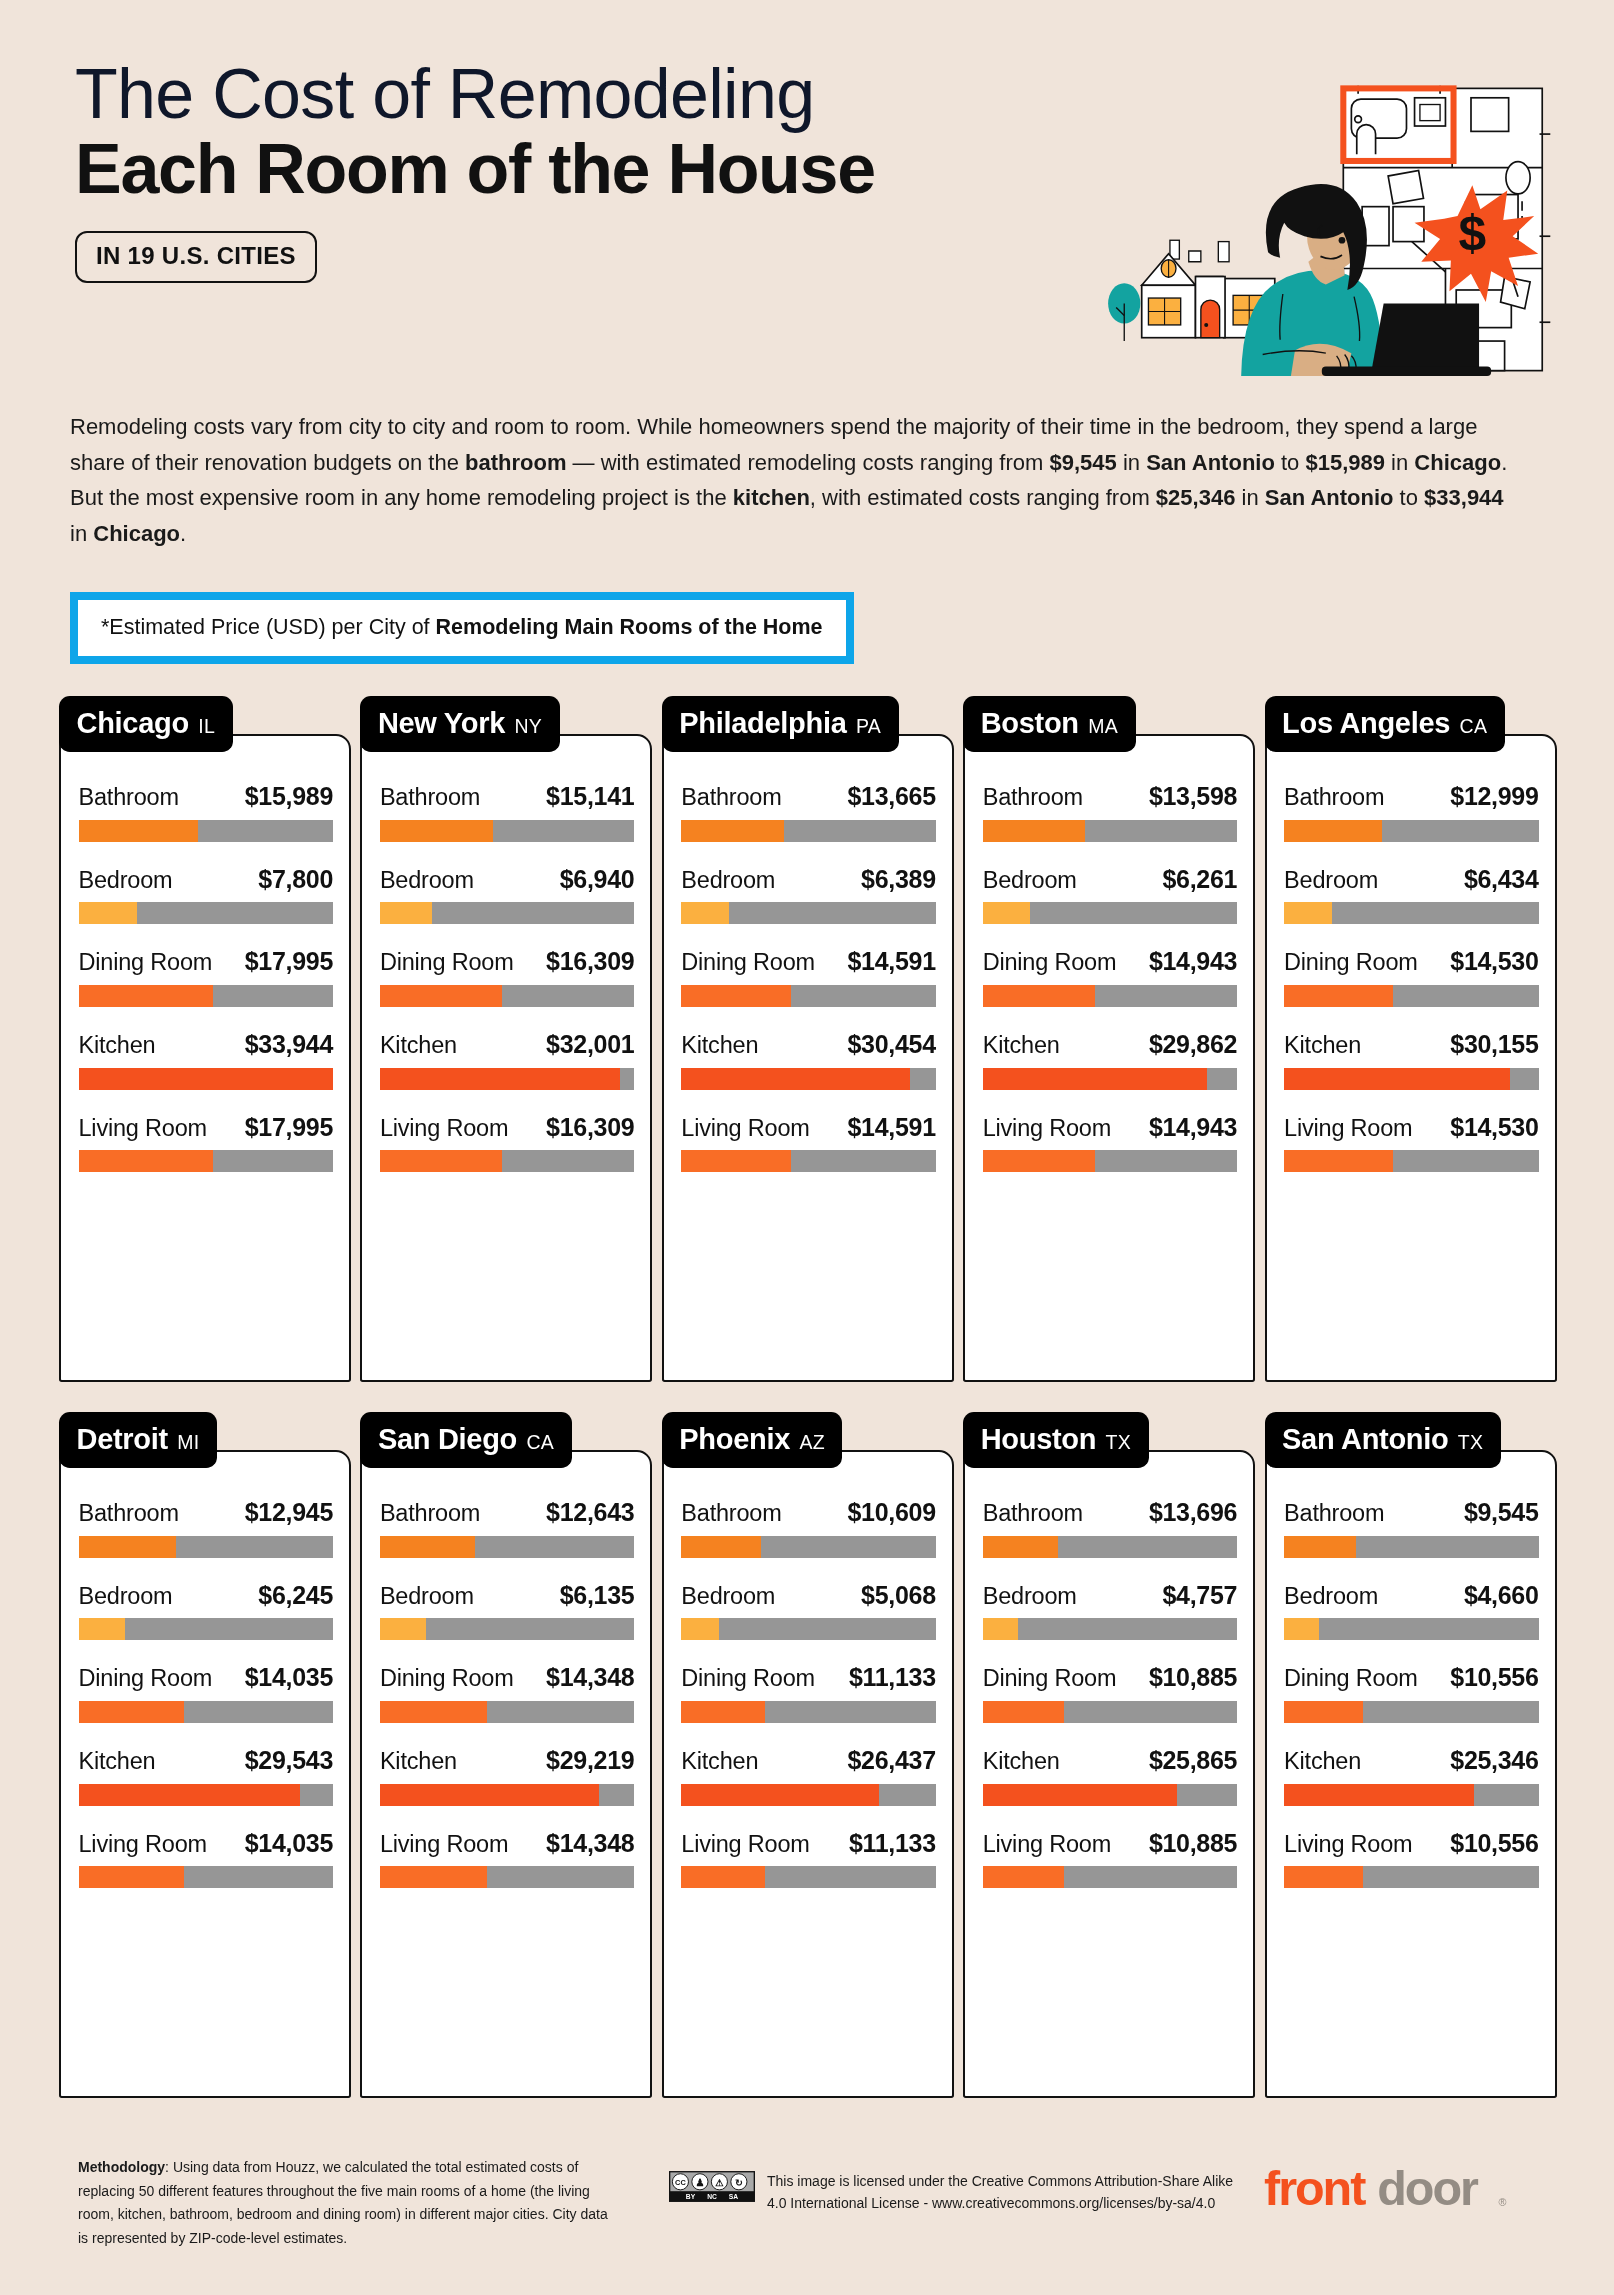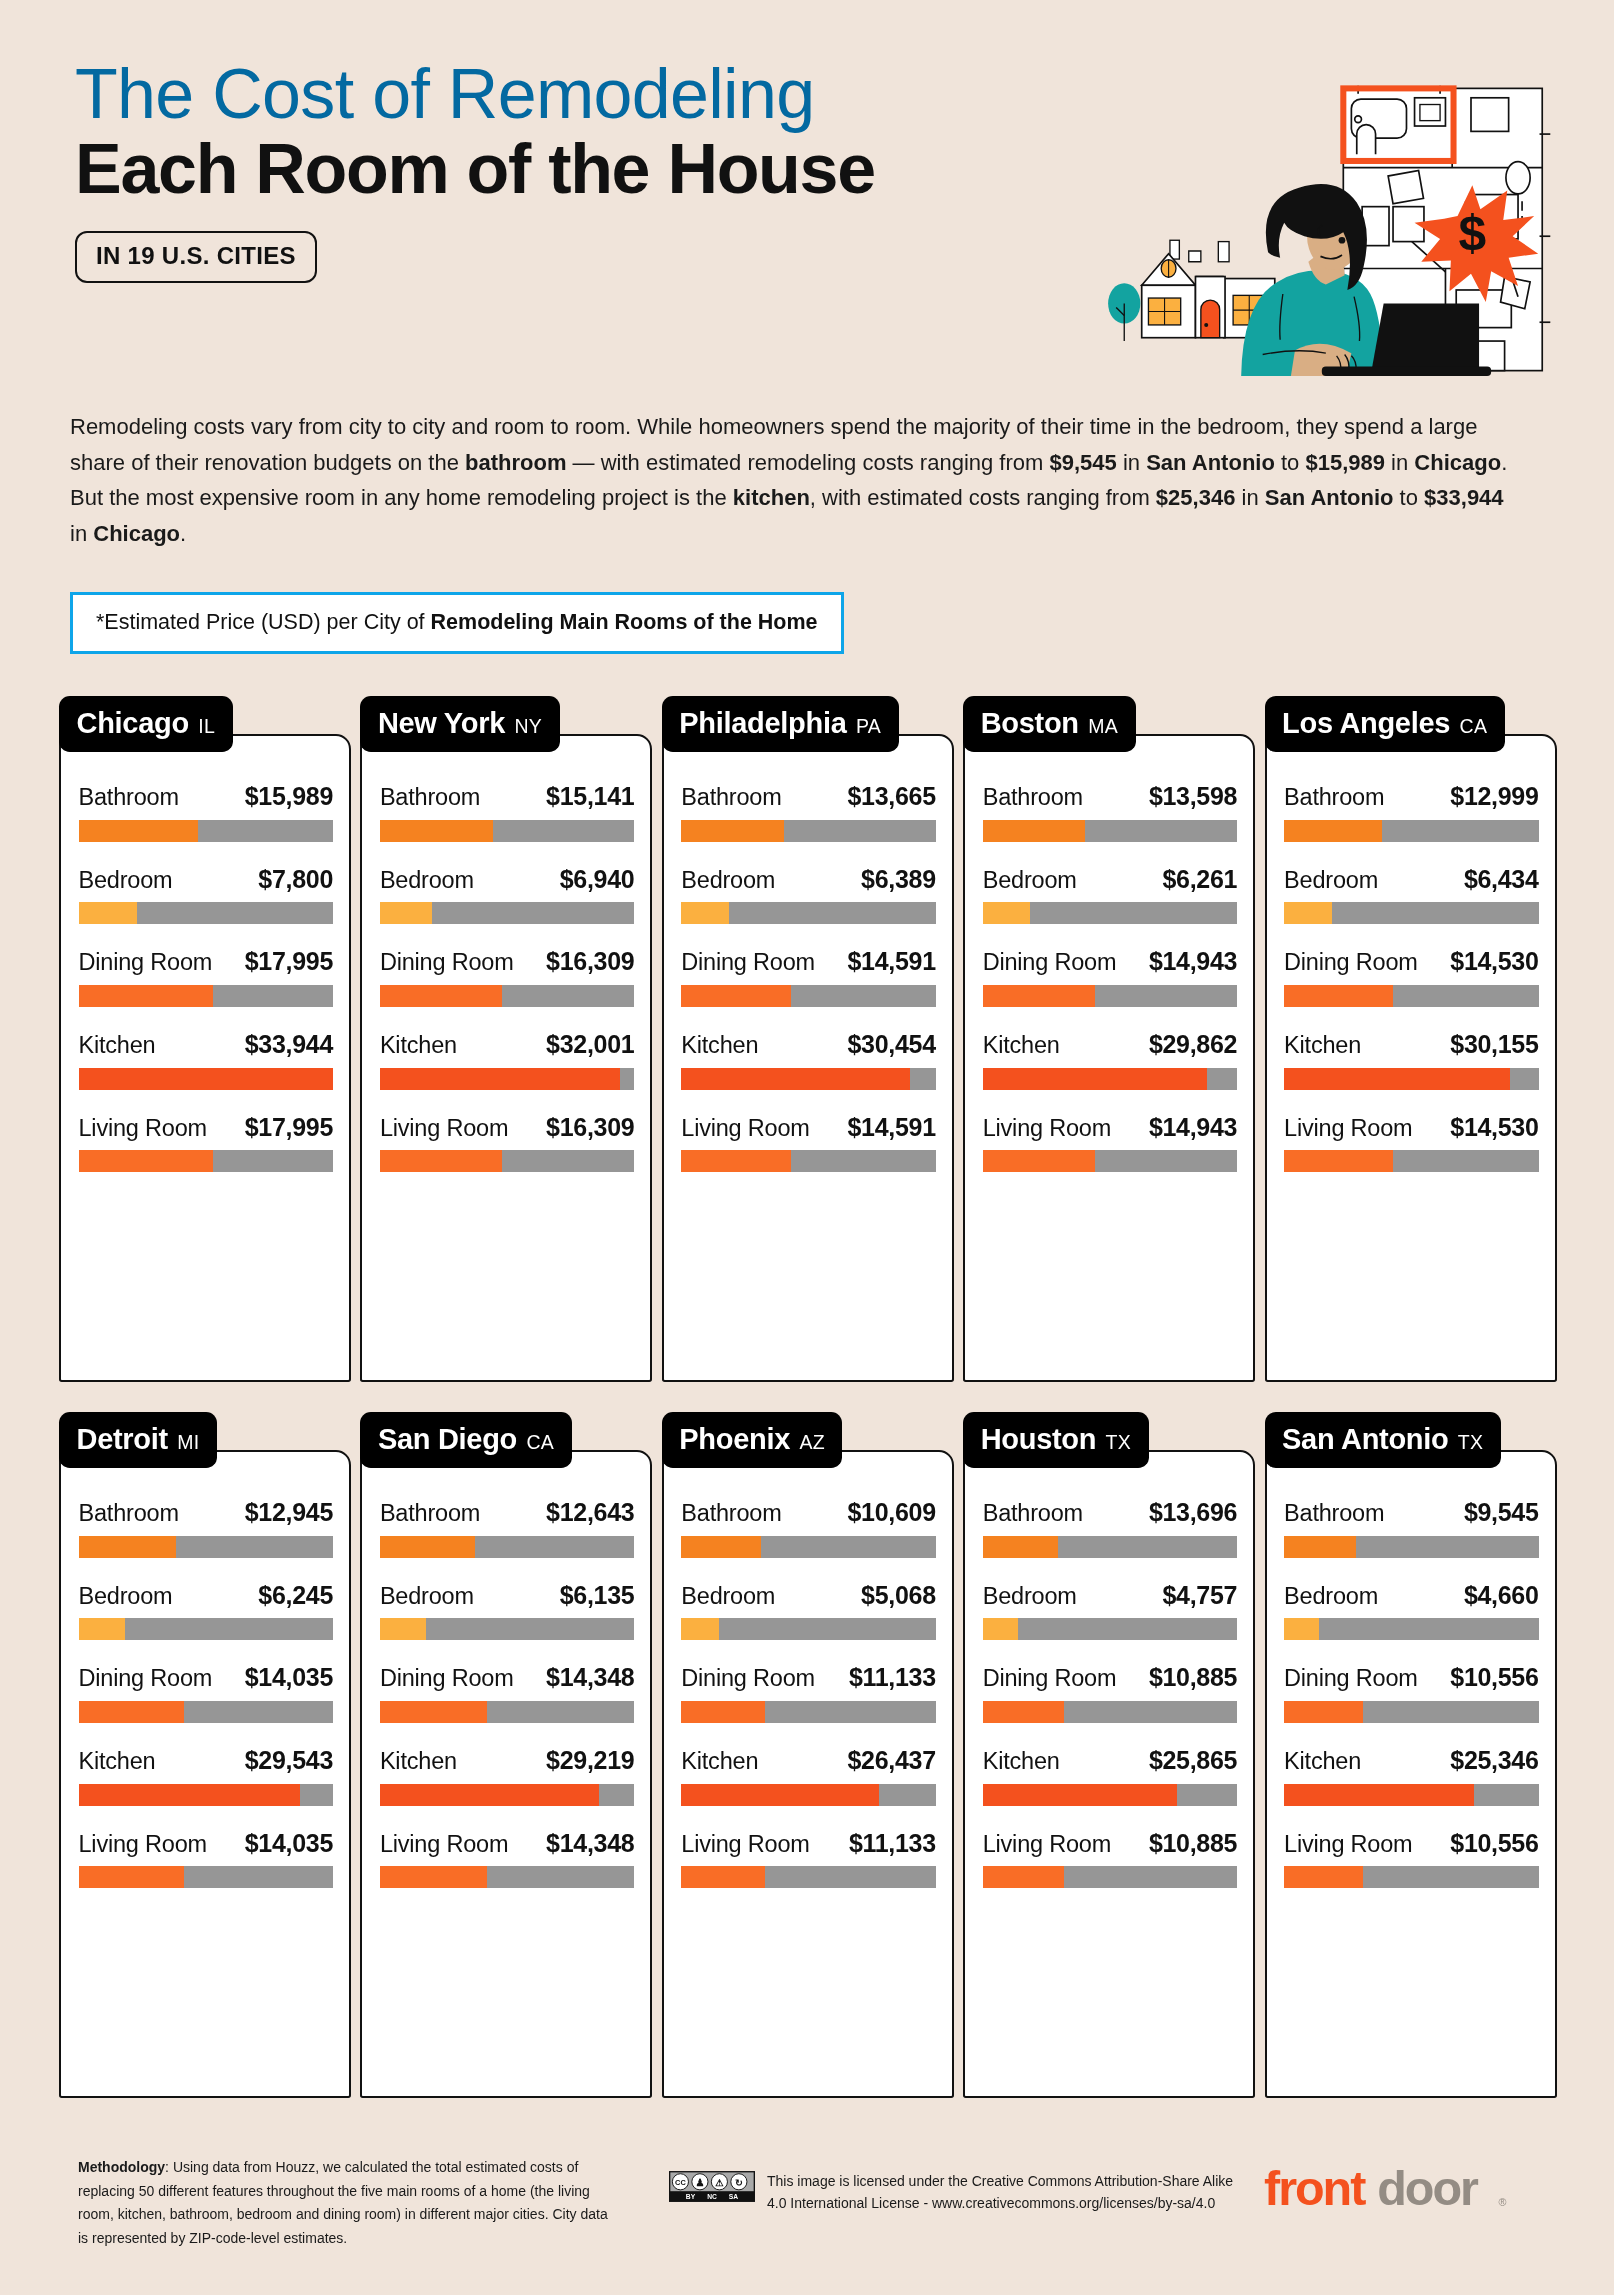--- a/index.html
+++ b/index.html
@@ -8,21 +8,21 @@
     width: 1614px; height: 2295px;
     background: #F0E4DA;
     font-family: "Liberation Sans", sans-serif;
     overflow: hidden;
   }
   .page { position: relative; width: 1614px; height: 2295px; background: #F0E4DA; }
 
   
   .header { position: absolute; left: 75px; top: 58px; width: 1076px; }
   .title-line1 {
-    font-size: 70px; line-height: 1.05; font-weight: 300; color: #0369a1;
+    font-size: 70px; line-height: 1.05; font-weight: 300; color: #0f172a;
     letter-spacing: -0.7px; white-space: nowrap;
   }
   .title-line2 {
     font-size: 70px; line-height: 1.08; font-weight: 800; color: #111;
     letter-spacing: -1.3px; white-space: nowrap; 
   }
   .subtitle-pill {
     display: inline-block; margin-top: 24px;
     border: 2px solid #111; border-radius: 12px;
     padding: 9.4px 19px 10.8px 19px;
@@ -35,21 +35,21 @@
   
   .intro {
     position: absolute; left: 70px; top: 409px; width: 1453px;
     font-size: 22px; line-height: 1.62; color: #1a1a1a;
   }
   .intro b { font-weight: 800; }
 
   
   .legend-box {
     position: absolute; left: 70px; top: 592px;
-    border: 3px solid #0ea5e9; background: #FFFFFF;
+    border: 8px solid #0ea5e9; background: #FFFFFF;
     padding: 15px 23px 16px 23px;
     font-size: 21.5px; color: #111;
   }
   .legend-box b { font-weight: 800; }
 
   
   .grid {
     position: absolute; left: 59px; top: 696px;
     width: 1501px;
     display: grid;

